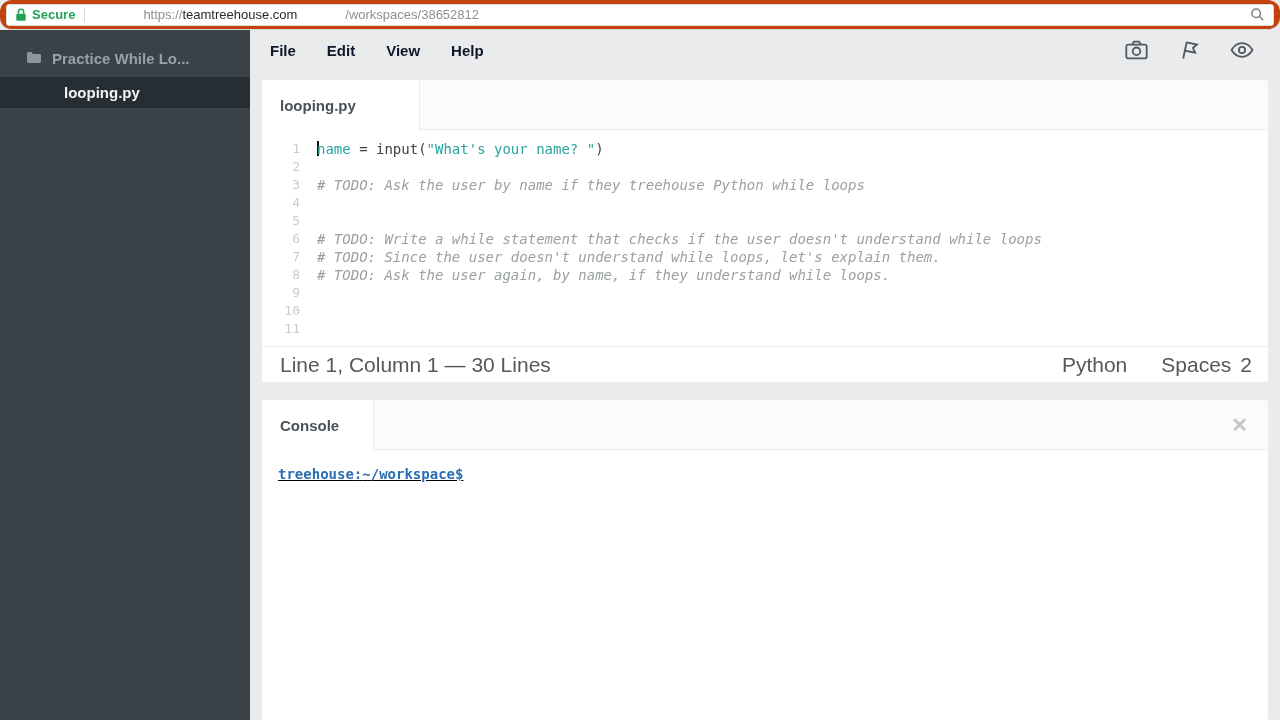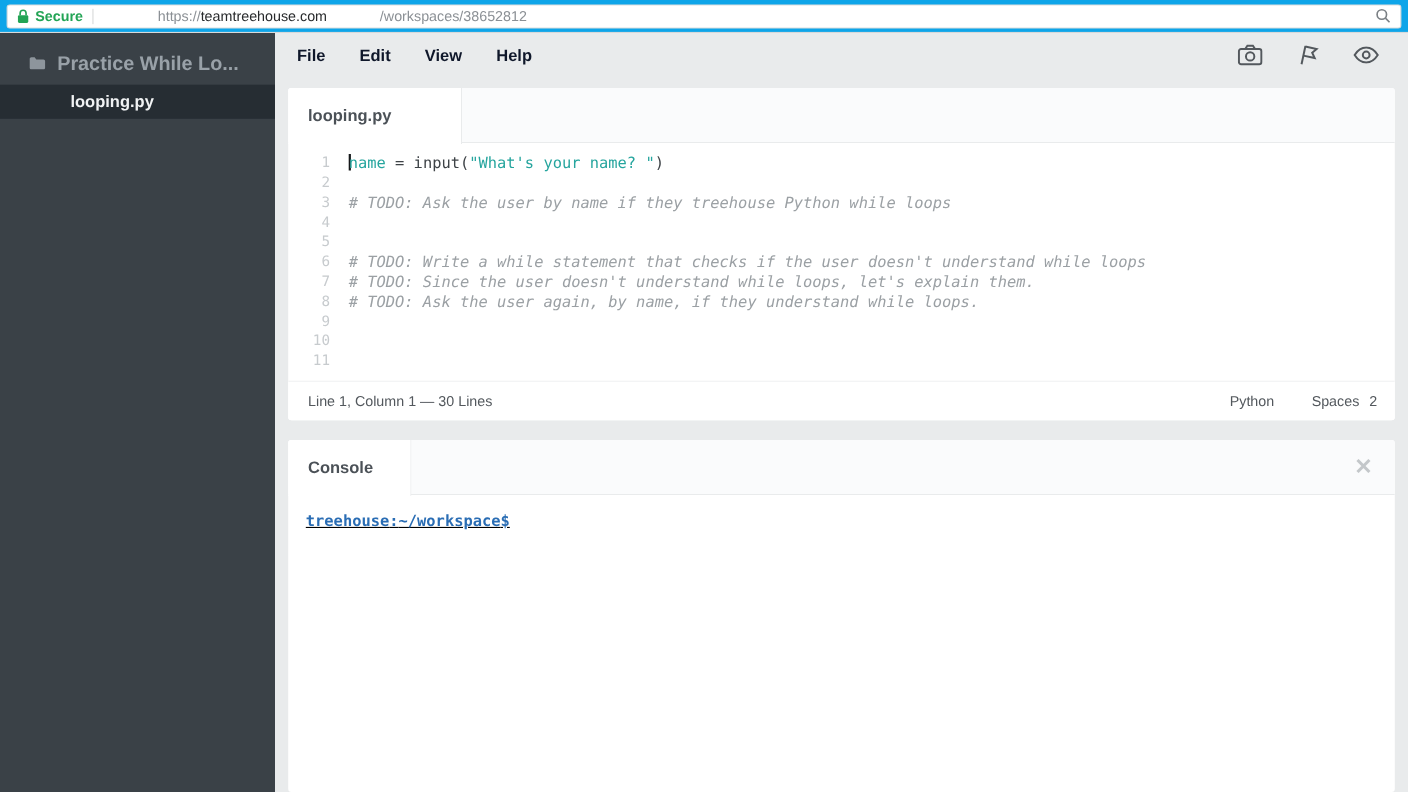--- a/index.html
+++ b/index.html
@@ -1,35 +1,35 @@
 <!DOCTYPE html>
 <html><head>
 <meta charset="utf-8">
 <style>
   * { margin:0; padding:0; box-sizing:border-box; }
   html,body { width:1280px; height:720px; overflow:hidden; }
   body { font-family:"Liberation Sans", sans-serif; background:#e9ebec; }
 
   
-  .browser-bar { height:30px; background:#0ea5e9; border-bottom:1px solid #d8d9da;
-    display:flex; align-items:center; padding:12px 6px; }
+  .browser-bar { height:30px; background:#c2410c; border-bottom:1px solid #d8d9da;
+    display:flex; align-items:center; padding:12px 6px;border-radius:12px; }
   .url-bar { flex:1; height:22px; background:#fff; border:1px solid #dcdddd; border-radius:3px;
     display:flex; align-items:center; padding:0 8px; font-size:13px; }
   .lock { display:flex; align-items:center; }
   .secure { color:#23a455; font-weight:bold; margin:0 9px 0 5px; }
   .sep { width:1px; height:14px; background:#d8d9da; margin-right:10px; }
   .scheme, .path { color:#8b9095;margin-left:48px; }
   .domain { color:#27292b; }
   .zoom-icon { margin-left:auto; display:flex; align-items:center; }
 
   
   .app { display:flex; height:690px; }
   .sidebar { width:250px; background:#3a4147; flex:0 0 250px; }
   .ws-header { display:flex; align-items:center; gap:10px; padding-left:26px; height:30px;
-    margin-top:13px; color:#99a1a8; font-weight:bold; font-size:18px; }
+    margin-top:13px; color:#99a1a8; font-weight:bold; font-size:15px; }
   .file-item { height:31px; line-height:31px; padding-left:64px; color:#f1f3f4;
     font-weight:bold; font-size:15px; margin-top:4px; cursor:default; }
   .file-item.selected { background:#262d33; }
 
   .main { flex:1; display:flex; flex-direction:column; padding:0 12px; overflow:hidden; }
 
   
   .menubar { height:48px; display:flex; align-items:center; padding:0 14px 0 8px; gap:31px; }
   .menu-item { color:#0f172a; font-weight:bold; font-size:15px; cursor:default; }
   .menubar .spacer { flex:1; }
@@ -54,21 +54,21 @@
     font-family:"DejaVu Sans Mono", monospace; font-size:14px; white-space:pre; }
   .line-num { flex:0 0 38px; width:38px; text-align:right; color:#c7cbce; font-size:13px;
     margin-right:17px; }
   .tok-plain { color:#3e4347; }
   .tok-variable, .tok-string { color:#26a59e; }
   .tok-comment { color:#9ba0a4; font-style:italic; }
   .cursor { display:inline-block; width:2px; height:15px; background:#15181a;
     vertical-align:-2px; margin-right:-2px; }
 
   .statusbar { height:36px; border-top:1px solid #e9ebec; display:flex; align-items:center;
-    padding:0 16px 0 18px; font-size:13px; color:#53585d; border-radius:0 0 3px 3px; background:#fff; }
+    padding:0 16px 0 18px; font-size:21px; color:#53585d; border-radius:0 0 3px 3px; background:#fff; }
   .statusbar .right { margin-left:auto; display:flex; gap:34px; }
   .spaces { display:flex; gap:9px; }
 
   
   .console-card { margin-top:18px; height:379px; }
   .console-body { padding:16px; }
   .prompt { font-family:"DejaVu Sans Mono", monospace; font-size:14px; font-weight:bold;text-decoration:underline; }
   .p-user, .p-sep, .p-path, .p-sym { color:#2a6db4; }
 </style>
 </head>

